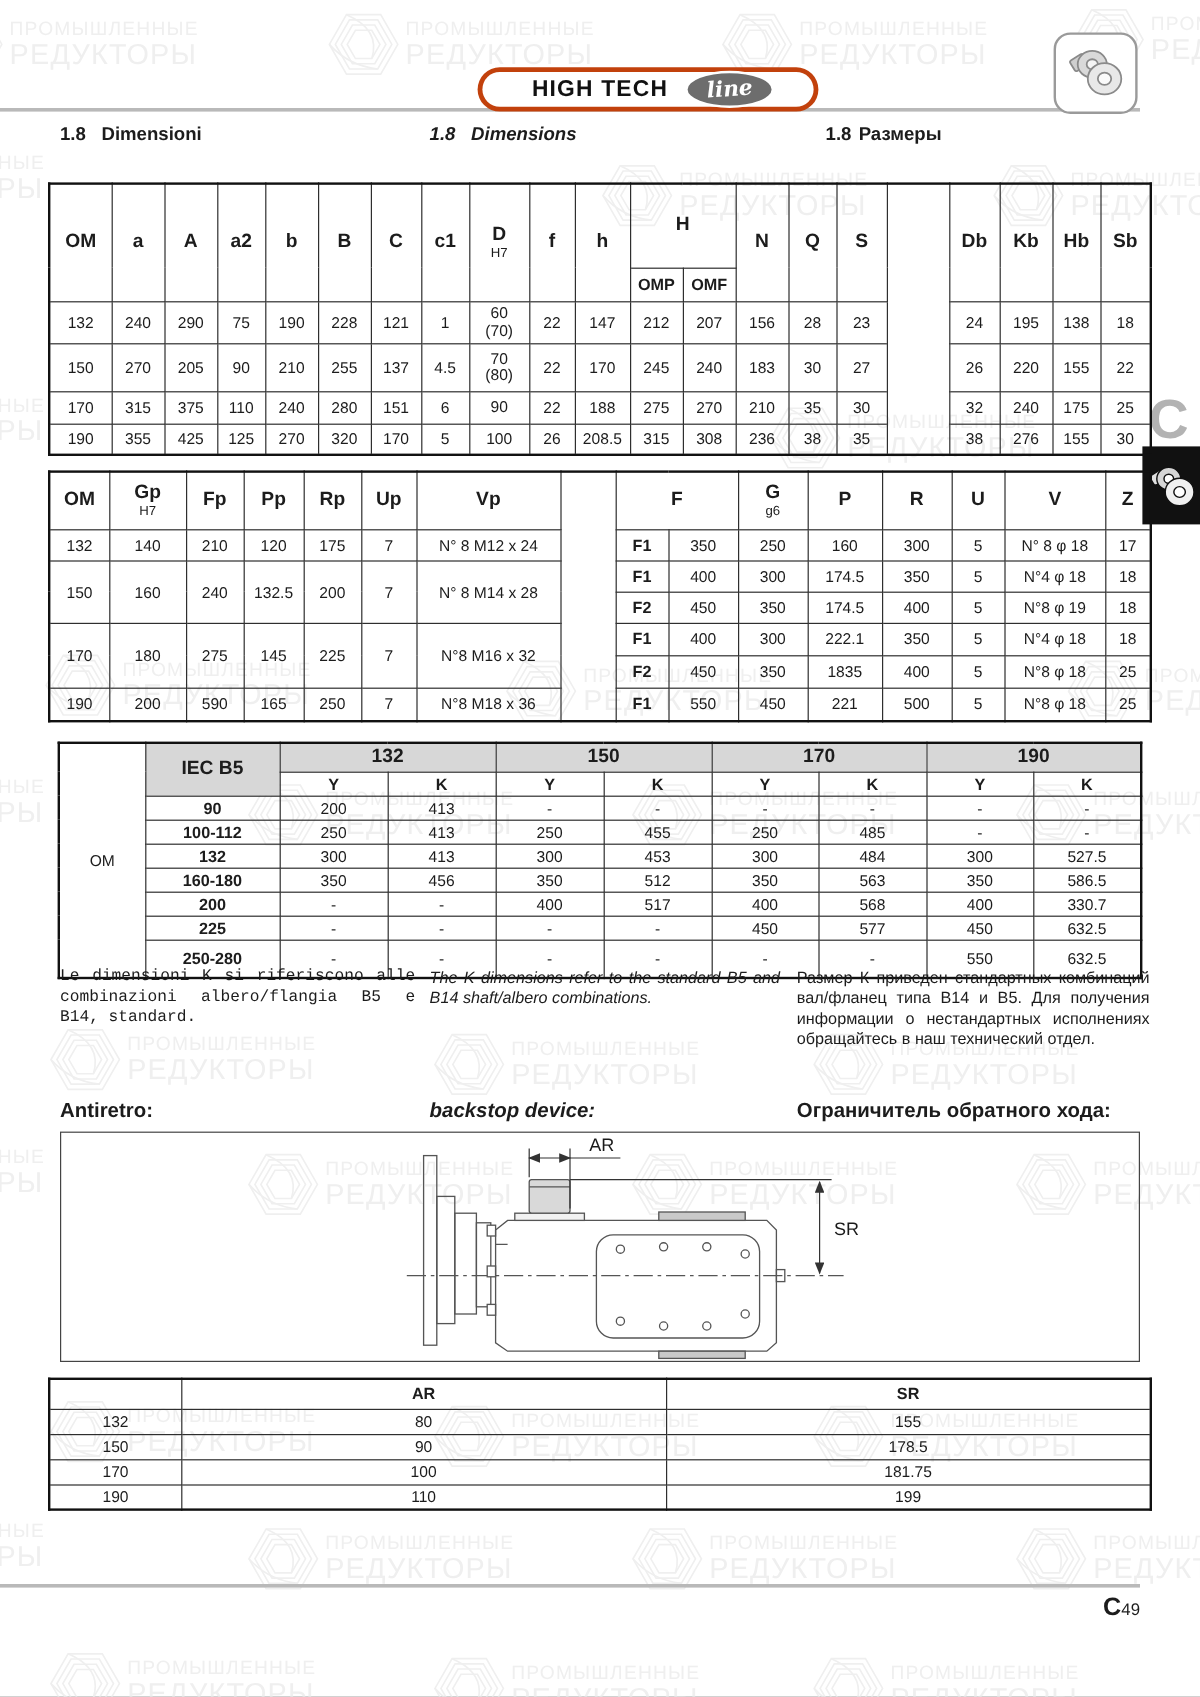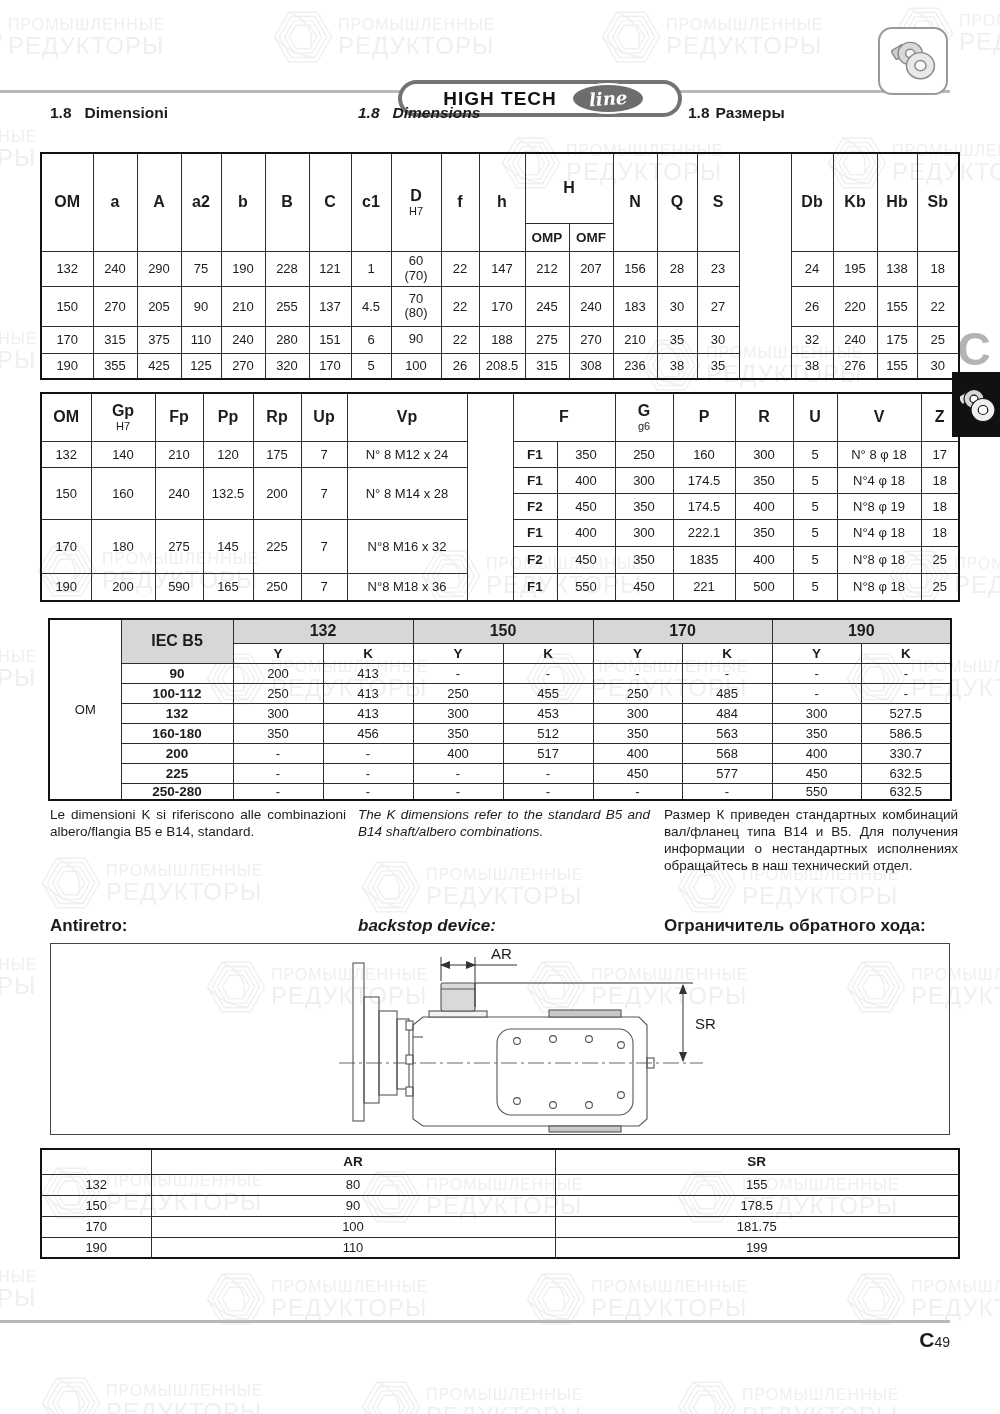--- a/index.html
+++ b/index.html
@@ -13,21 +13,21 @@
   .wm { position:absolute; display:flex; align-items:center; gap:4px; z-index:0;
         color:#efefef; white-space:nowrap; user-select:none; }
   .wm-logo { width:62px; height:62px; flex:0 0 auto; }
   .wm-l1 { font-size:16px; letter-spacing:1px; line-height:18px; }
   .wm-l2 { font-size:24px; letter-spacing:1px; line-height:24px; }
   .content { position:absolute; inset:0; z-index:1; }
   
   .topline { position:absolute; left:0; top:90px; width:950px; height:3px; background:#b9b9b9; }
   .botline { position:absolute; left:0; top:1320px; width:950px; height:3px; background:#b9b9b9; }
   .pill { position:absolute; left:398px; top:56px; width:284px; height:37px;
-          background:#737373; border-radius:20px; display:flex; align-items:center; padding:4px;margin-top:24px; }
+          background:#c2410c; border-radius:20px; display:flex; align-items:center; padding:4px; }
   .pill-in { background:#ffffff; border-radius:16px; height:29px; flex:1; display:flex;
              align-items:center; justify-content:center; gap:14px; }
   .pill-brand { font-weight:bold; font-size:19px; letter-spacing:1px; color:#111; }
   .pill-ellipse { width:74px; height:31px; background:#6d6d6d; border:2px solid #fff; border-radius:50%;
                   display:flex; align-items:center; justify-content:center; margin-right:-8px; }
   .pill-script { font-family:"DejaVu Serif", serif; font-style:italic; font-weight:bold;
                  color:#fff; font-size:18px; transform:rotate(-4deg); }
   .corner-icon { position:absolute; left:878px; top:27px; width:70px; height:68px;
                  border:2px solid #9a9a9a; border-radius:14px; background:#fff;
                  display:flex; align-items:center; justify-content:center; }
@@ -49,21 +49,21 @@
   .med  { font-size:13.5px !important; font-weight:bold !important; }
   .sub  { font-size:11px; font-weight:normal; }
   .rl   { font-size:15px; font-weight:bold; }
   .sp   { border-top:none !important; border-bottom:none !important; }
   .gray { background:#d7d7d7; }
   .d2:empty { display:none; }
   .om3  { font-size:18px; font-weight:bold; }
   
   .note { position:absolute; top:806px; width:296px; font-size:13.5px; line-height:17px;
           text-align:justify; }
-  .note-it { left:50px; } .note-en { left:358px; width:292px; font-style:italic; }
+  .note-it { left:50px;font-family:Liberation Mono, monospace; } .note-en { left:358px; width:292px; font-style:italic; }
   .note-ru { left:664px; width:294px; }
   .bs-label { position:absolute; top:916px; font-size:17px; font-weight:bold; white-space:nowrap; }
   .bs-it { left:50px; } .bs-en { left:358px; font-style:italic; } .bs-ru { left:664px; }
   
   .draw-box { position:absolute; left:50px; top:943px; width:900px; height:192px;
               border:1.5px solid #444; }
   .draw-box svg { width:100%; height:100%; display:block; }
   
   .pageref { position:absolute; left:840px; top:1328px; width:110px; text-align:right; }
   .pageref .pl { font-size:21px; font-weight:bold; }
@@ -793,21 +793,21 @@
         <th class="med">225</th>
         <td>-</td>
             <td>-</td>
         <td>-</td>
             <td>-</td>
         <td>450</td>
             <td>577</td>
         <td>450</td>
             <td>632.5</td>
       </tr>
-      <tr style="height:16px">
+      <tr style="height:32px">
         <th class="med">250-280</th>
         <td>-</td>
             <td>-</td>
         <td>-</td>
             <td>-</td>
         <td>-</td>
             <td>-</td>
         <td>550</td>
             <td>632.5</td>
       </tr>

